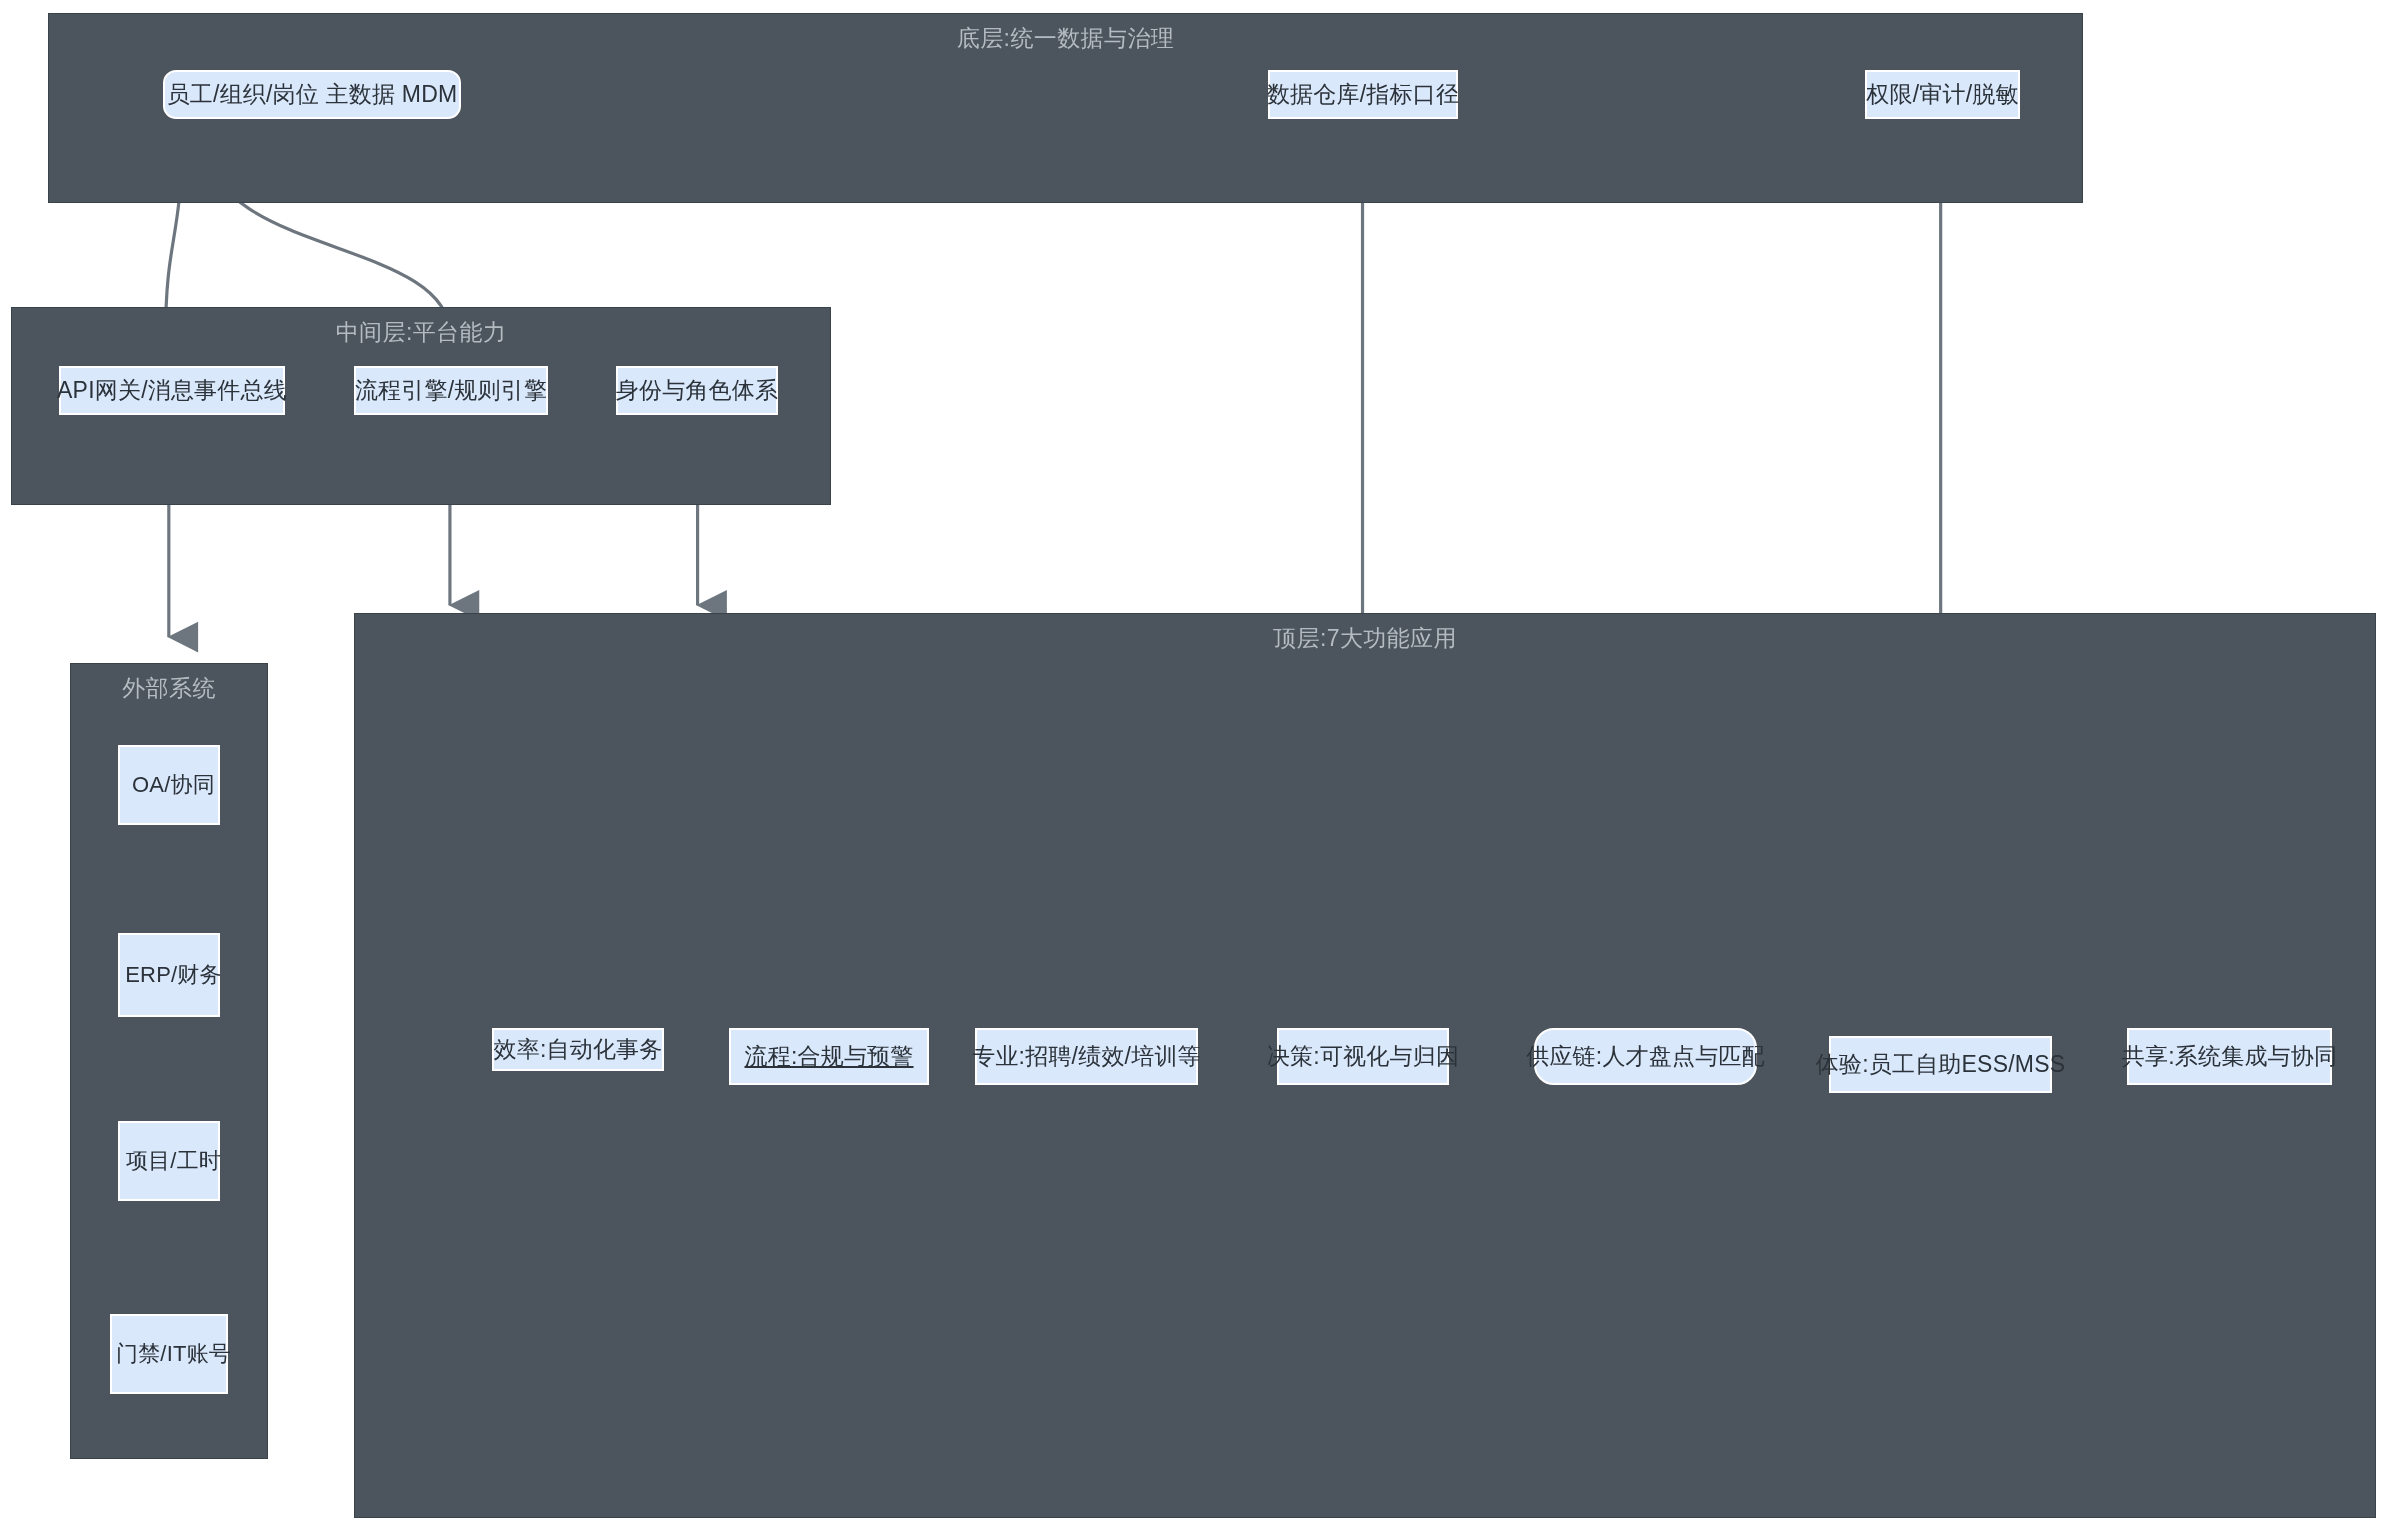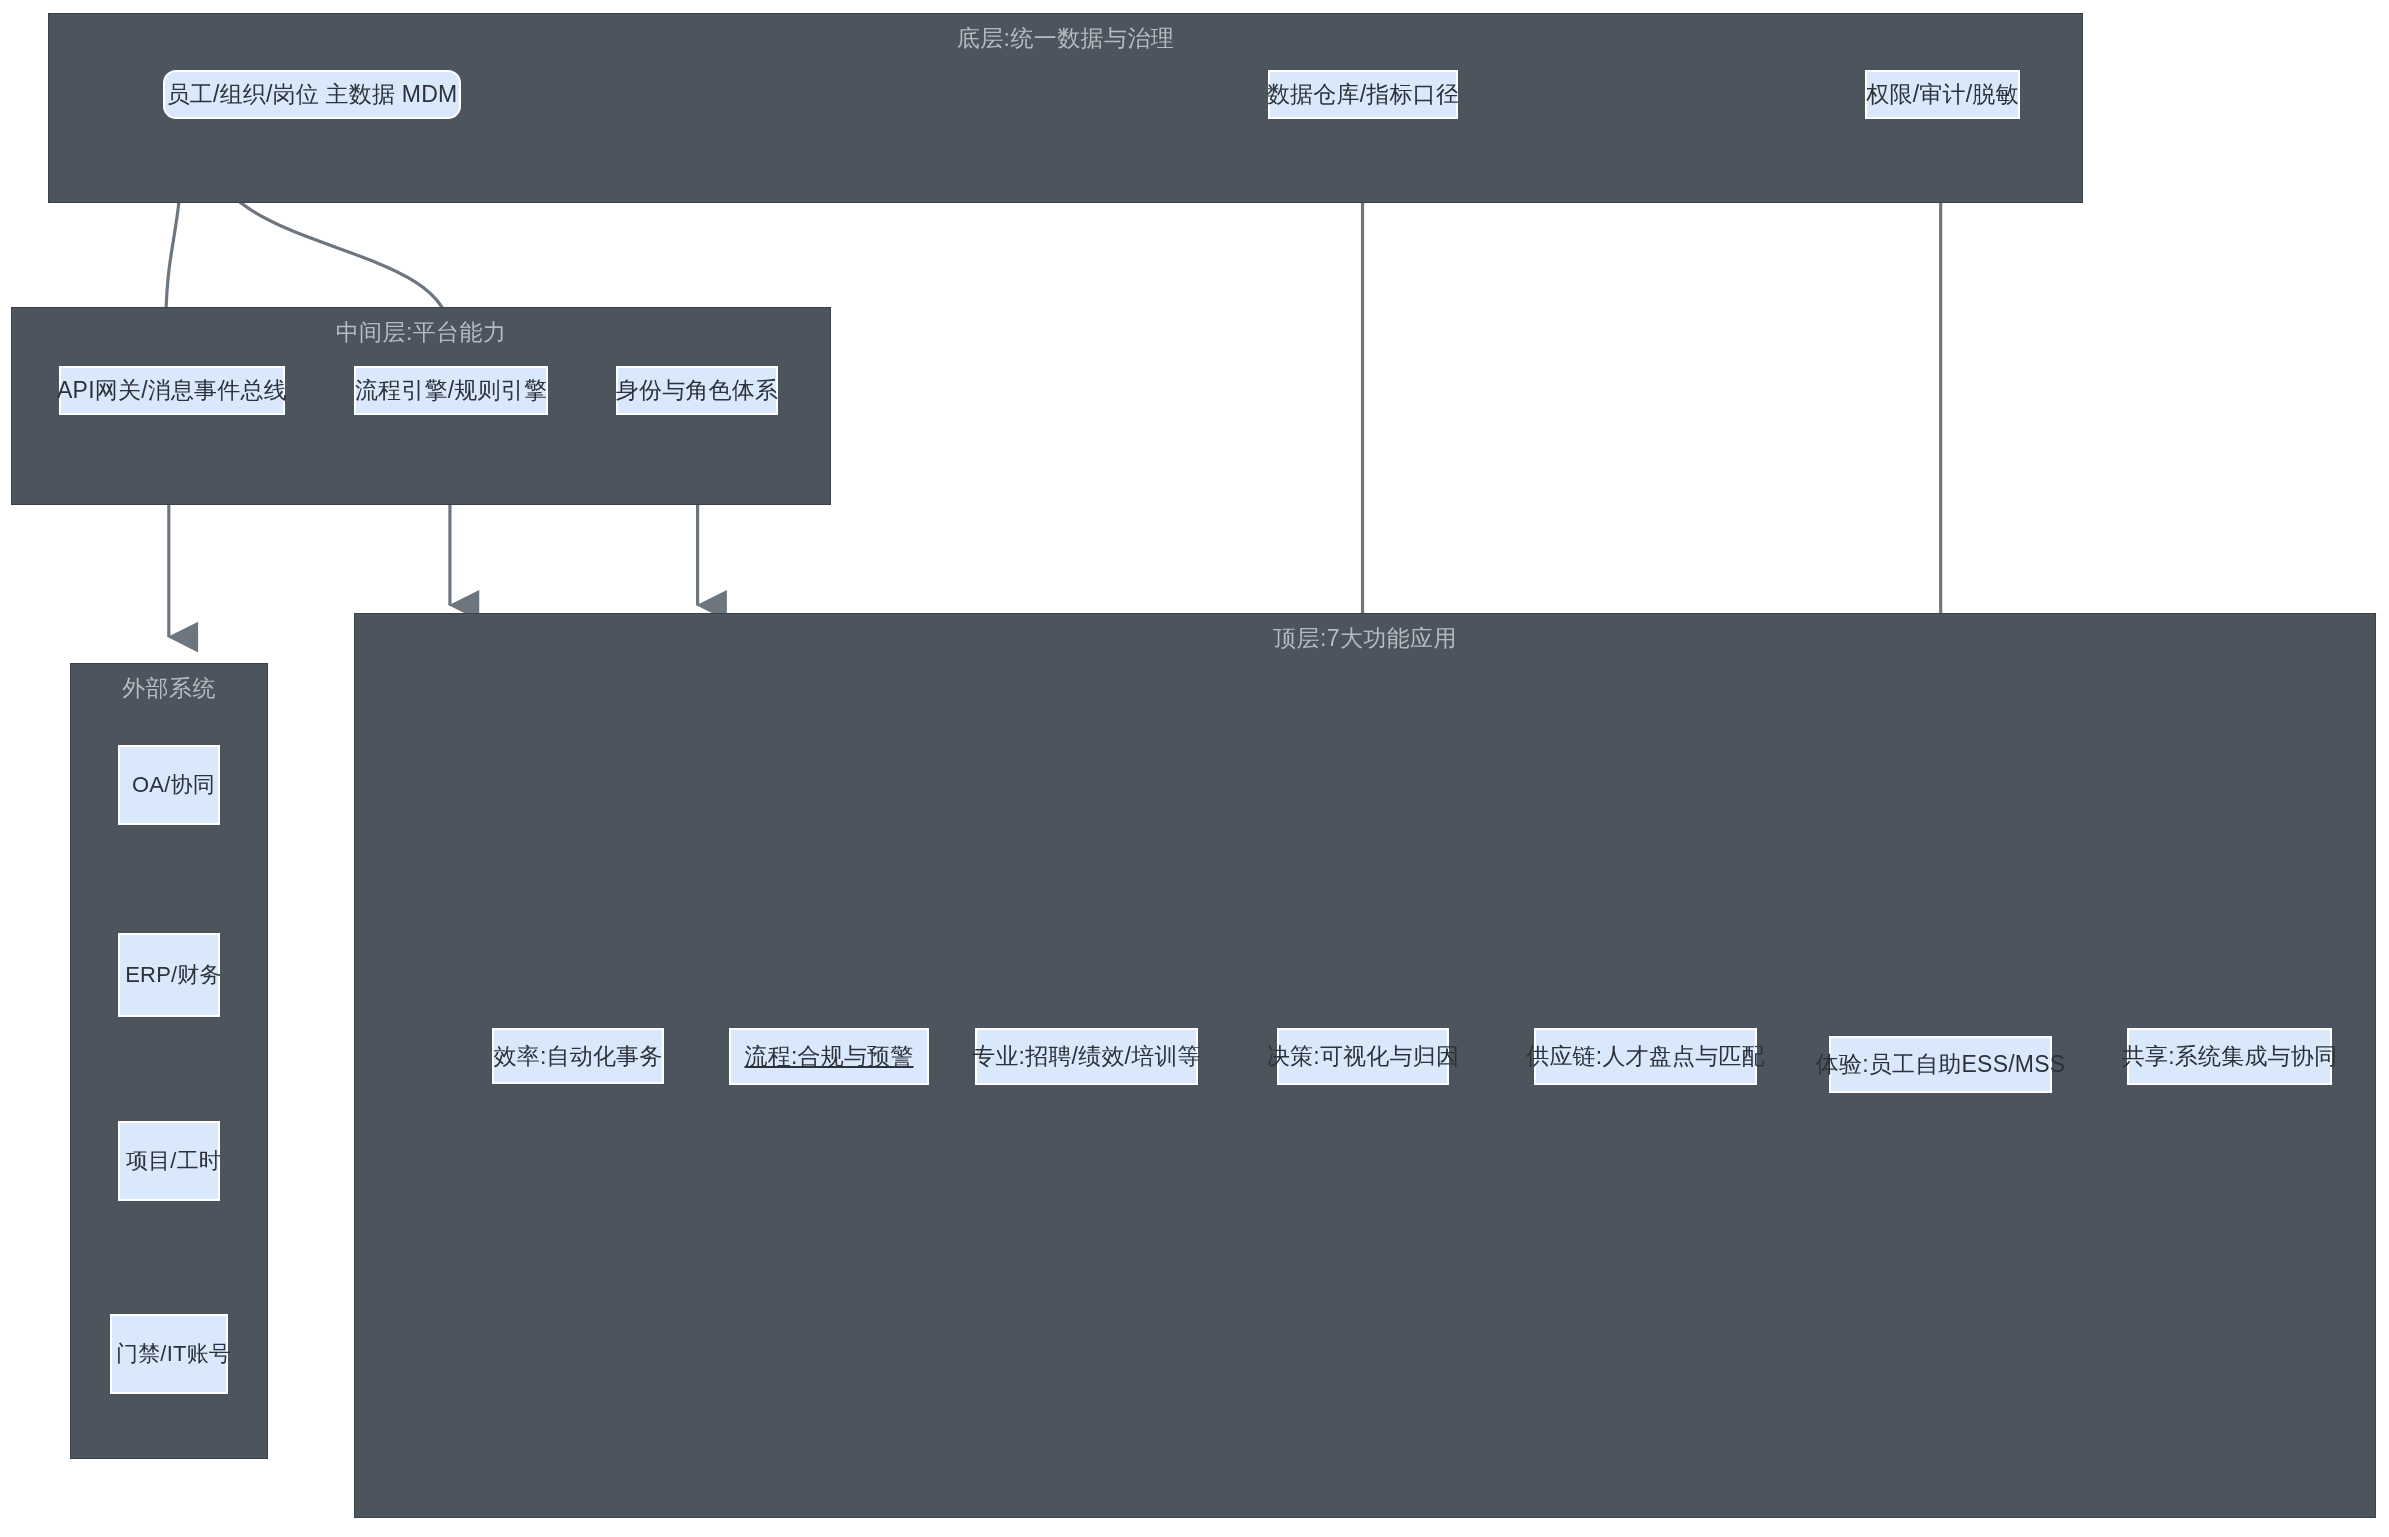--- a/index.html
+++ b/index.html
@@ -107,22 +107,22 @@
     <div class="panel-title">外部系统</div>
   </div>
   <div class="node node-ext" style="left:118px; top:745px; width:102px; height:80px;">OA/协同</div>
   <div class="node node-ext" style="left:118px; top:933px; width:102px; height:84px;">ERP/财务</div>
   <div class="node node-ext" style="left:118px; top:1121px; width:102px; height:80px;">项目/工时</div>
   <div class="node node-ext" style="left:110px; top:1314px; width:118px; height:80px;">门禁/IT账号</div>
 
   <div class="panel" style="left:354px; top:613px; width:2022px; height:905px;">
     <div class="panel-title">顶层:7大功能应用</div>
   </div>
-  <div class="node" style="left:492px; top:1028px; width:172px; height:56px;">效率:自动化事务</div>
+  <div class="node" style="left:492px; top:1028px; width:172px; height:43px;">效率:自动化事务</div>
   <div class="node" style="left:729px; top:1028px; width:200px; height:57px;text-decoration:underline;">流程:合规与预警</div>
   <div class="node" style="left:975px; top:1028px; width:223px; height:57px;">专业:招聘/绩效/培训等</div>
   <div class="node" style="left:1277px; top:1028px; width:172px; height:57px;">决策:可视化与归因</div>
-  <div class="node" style="left:1534px; top:1028px; width:223px; height:57px;">供应链:人才盘点与匹配</div>
+  <div class="node" style="left:1534px; top:1028px; width:223px; height:57px;border-radius:20px;">供应链:人才盘点与匹配</div>
   <div class="node" style="left:1829px; top:1004px; width:223px; height:57px;margin-top:32px;">体验:员工自助ESS/MSS</div>
   <div class="node" style="left:2127px; top:1028px; width:205px; height:57px;">共享:系统集成与协同</div>
 
 </div>
 
 
 </body></html>

